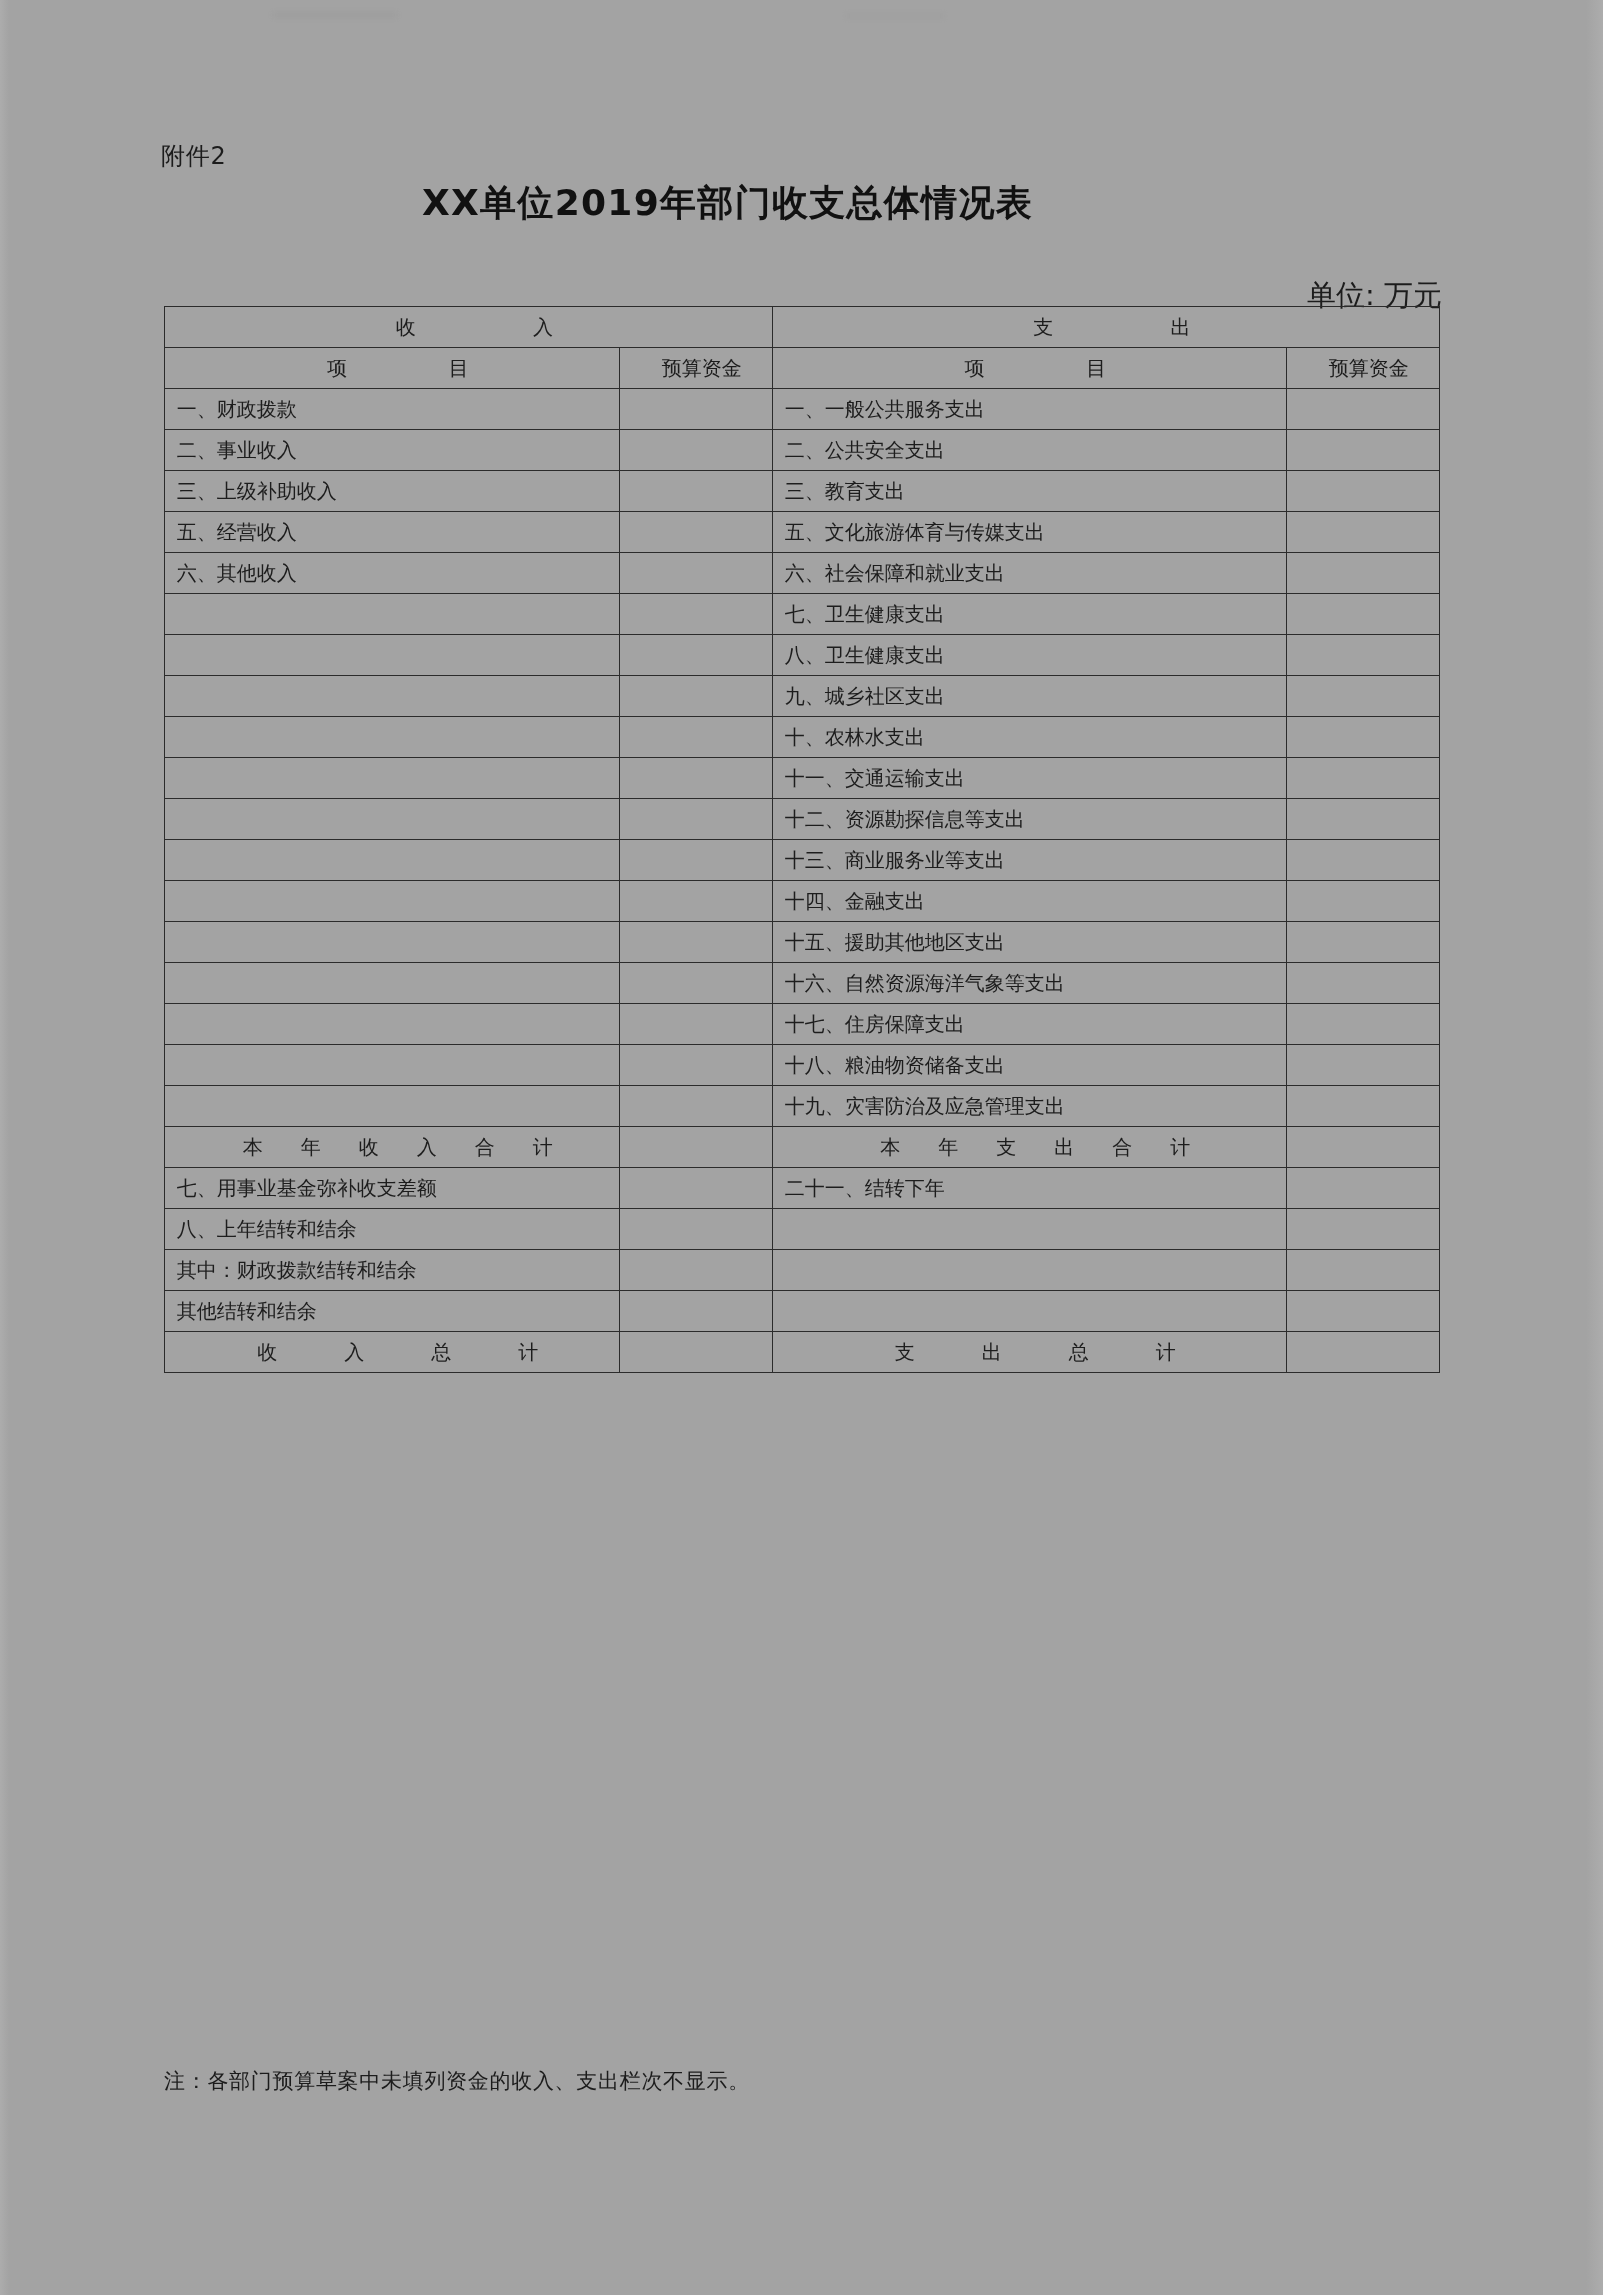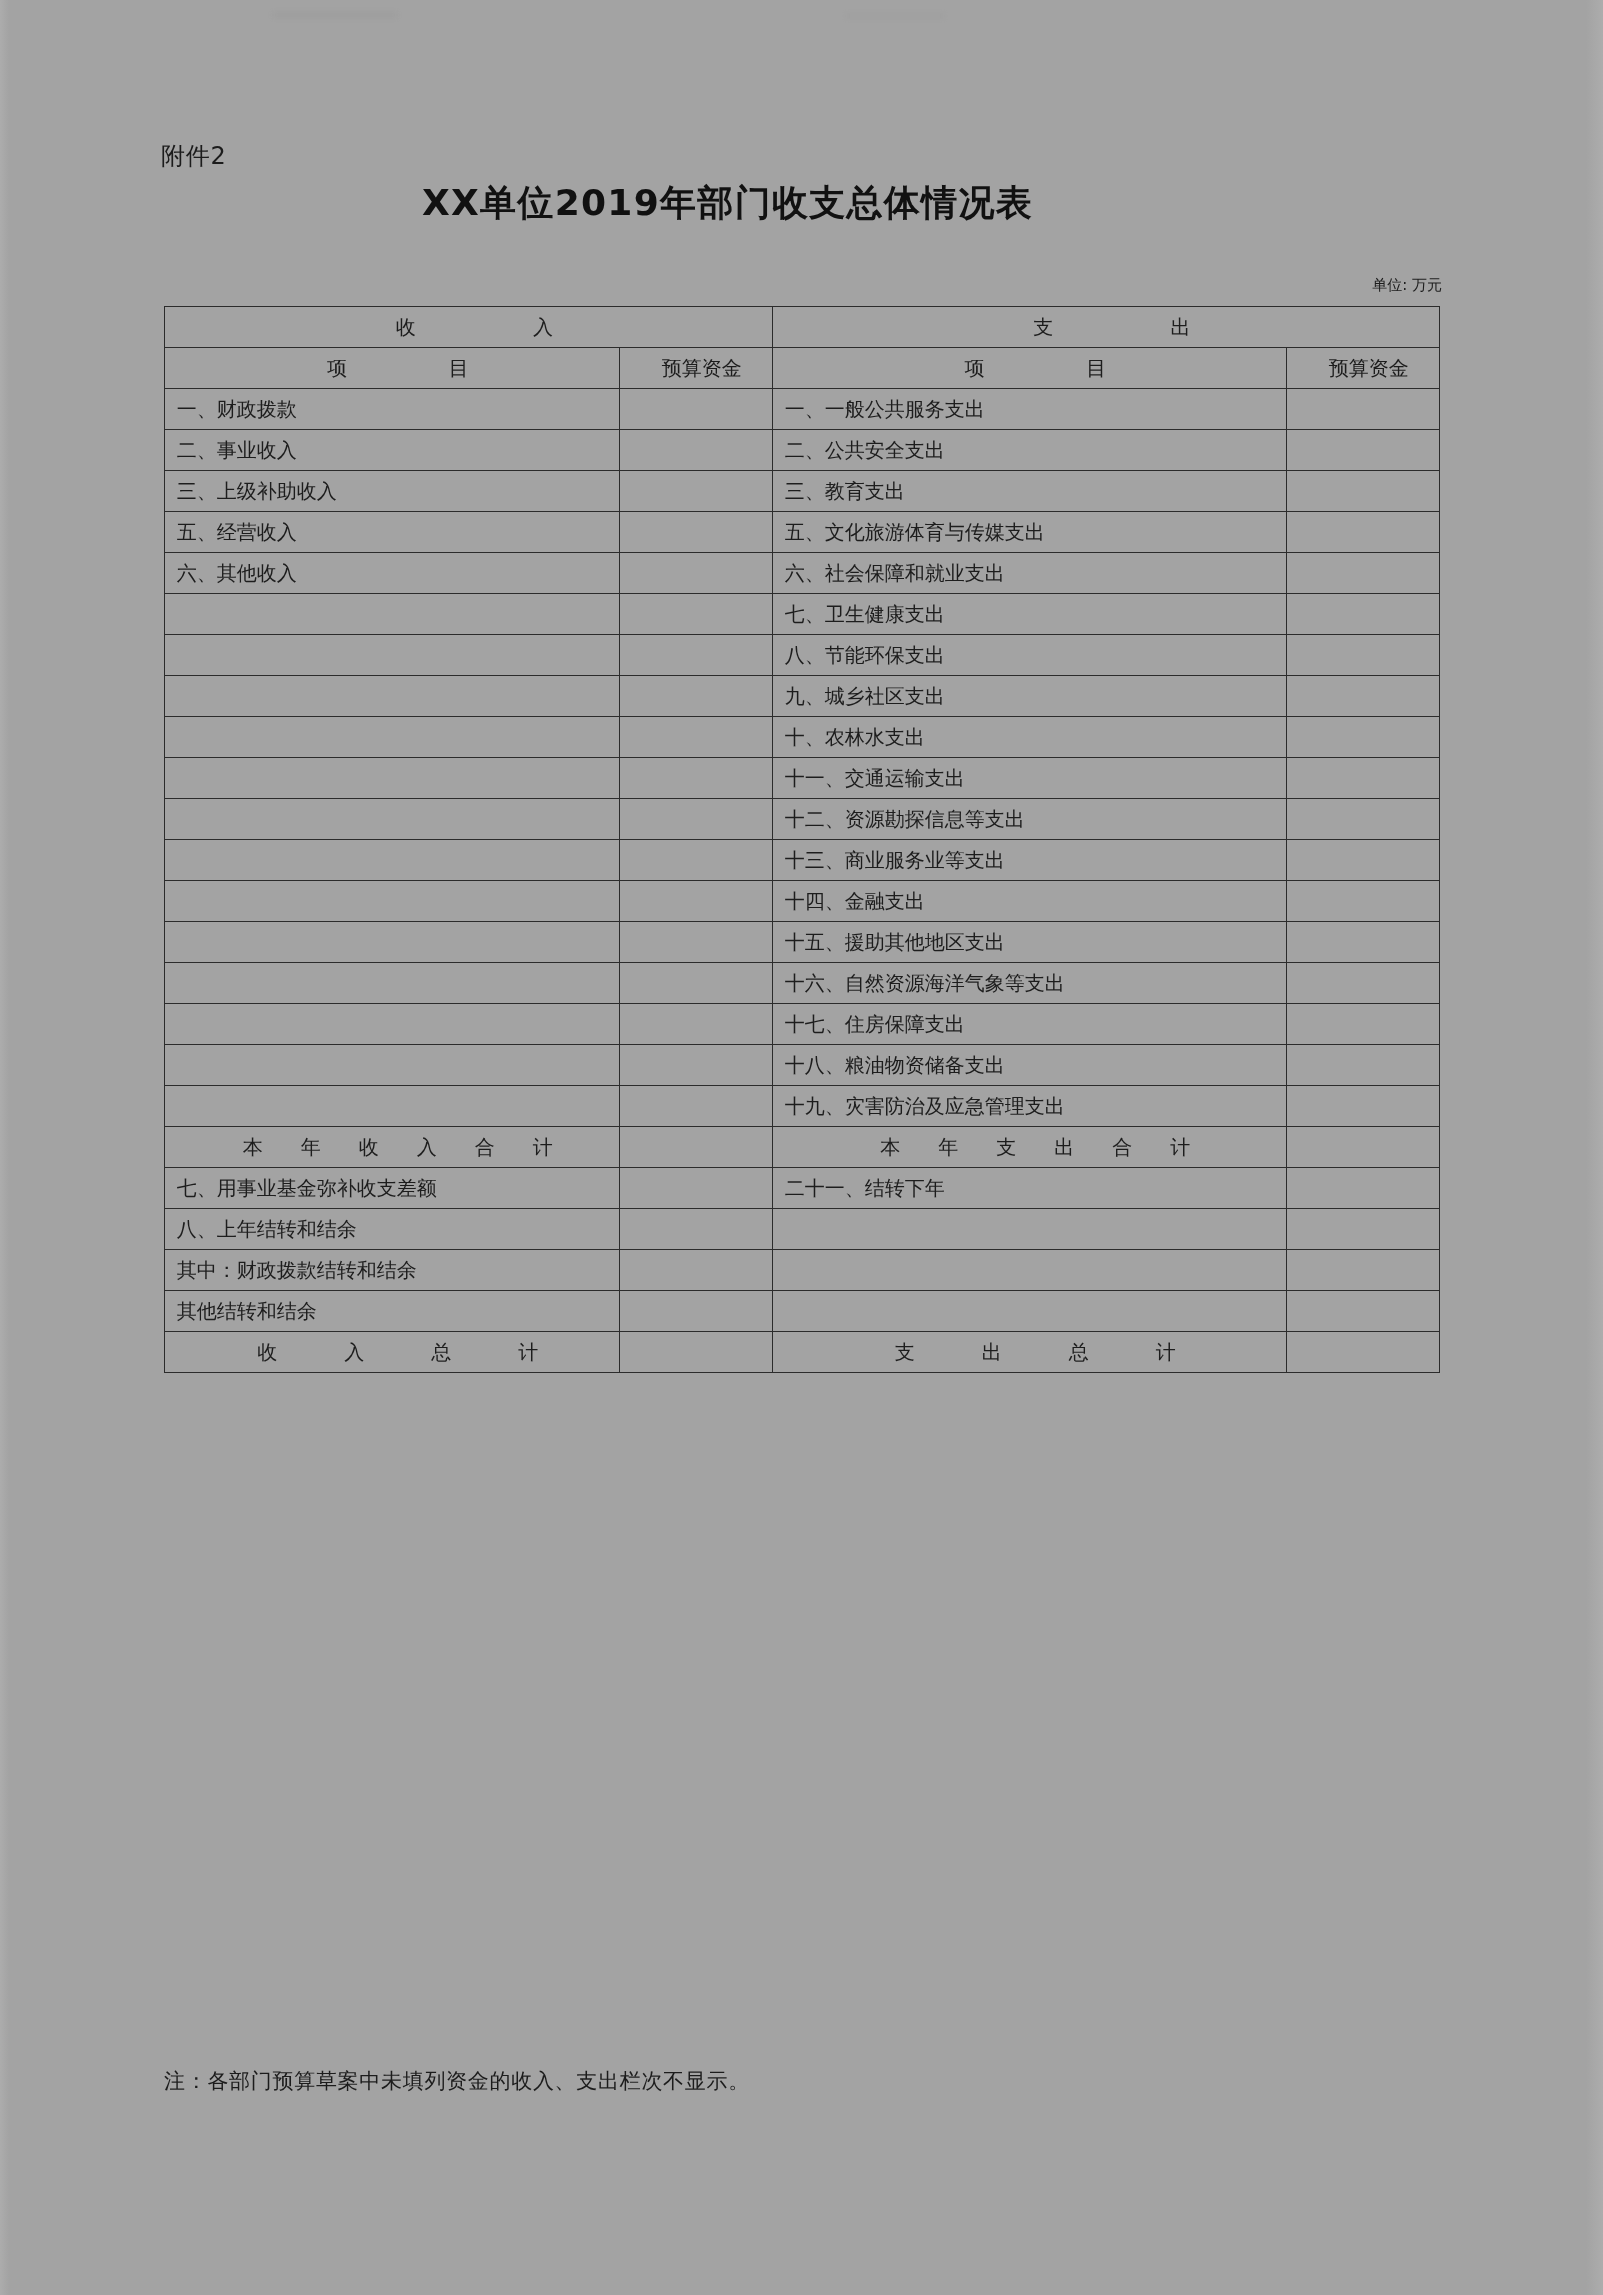--- a/index.html
+++ b/index.html
@@ -66,21 +66,21 @@
     text-align: center;
     font-size: 36px;
     font-weight: bold;
     letter-spacing: 1.3px;
     color: #111;
   }
   .unit-note {
     position: absolute;
     right: 161px;
     top: 276px;
-    font-size: 15px;
+    font-size: 29px;
     color: #1c1c1c;
   }
 
   table.budget {
     position: absolute;
     left: 164px;
     top: 306px;
     width: 1275px;
     border-collapse: collapse;
     table-layout: fixed;
@@ -205,21 +205,21 @@
         </tr>
         <tr>
           <td class="empty"></td>
           <td class="amount"></td>
           <td>七、卫生健康支出</td>
           <td class="amount"></td>
         </tr>
         <tr>
           <td class="empty"></td>
           <td class="amount"></td>
-          <td>八、节能环保支出</td>
+          <td>八、卫生健康支出</td>
           <td class="amount"></td>
         </tr>
         <tr>
           <td class="empty"></td>
           <td class="amount"></td>
           <td>九、城乡社区支出</td>
           <td class="amount"></td>
         </tr>
         <tr>
           <td class="empty"></td>

